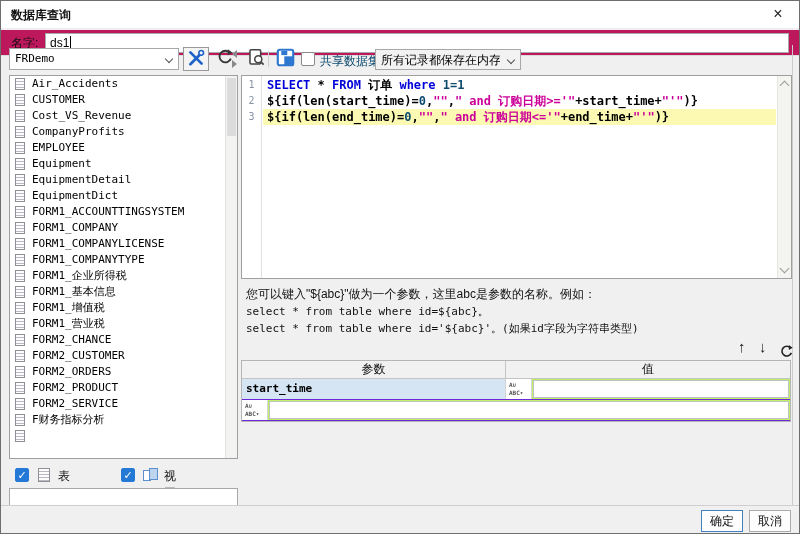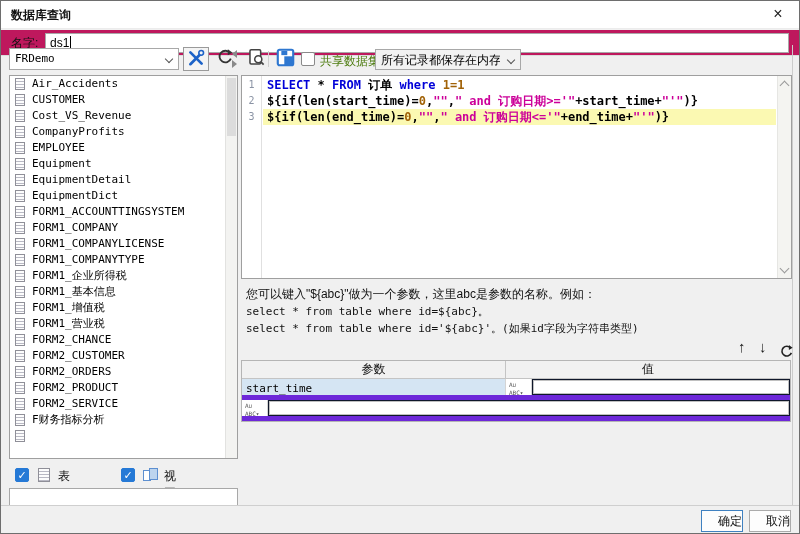--- a/index.html
+++ b/index.html
@@ -47,55 +47,55 @@
   .view-icon .v2 { position:absolute; left:6px; top:0; width:9px; height:12px; background:#bcd4ee; border:1px solid #5d8fd0; }
   .cb-label { position:absolute; top:3px; font-size:12px; color:#111; }
   #lbl-table { left:57px; } #lbl-view { left:163px; }
   .left-search { position:absolute; left:8px; top:487px; width:229px; height:19px; background:#fff; border:1px solid #a8a8a8; font-size:11px; line-height:17px; padding-left:4px; }
   
   .right-pane-border { position:absolute; left:239px; top:44px; width:553px; height:462px; border-right:1px solid #cccccc; border-bottom:1px solid #cccccc; pointer-events:none; }
   .icon-btn { position:absolute; top:47px; width:24px; height:22px; text-align:center; }
   #preview-btn { left:243px; } #save-btn { left:272px; }
   .toolbar-sep { position:absolute; left:267px; top:50px; width:1px; height:16px; background:#cfcfcf; }
   #share-cb { left:300px; top:51px; }
-  #share-label { position:absolute; left:319px; top:52px; font-size:12px; color:#4d7c0f; }
+  #share-label { position:absolute; left:319px; top:52px; font-size:12px; color:#0c4a6e; }
   #storage-combo { left:374px; top:48px; width:146px; height:21px; background:#f2f2f2; font-size:12px; }
   #storage-combo .combo-text { font-family:"Liberation Sans", sans-serif; font-size:12px; }
   
   .sql-editor { position:absolute; left:240px; top:74px; width:551px; height:204px; background:#fff; border:1px solid #9f9f9f; }
   .sql-gutter { position:absolute; left:0; top:0; bottom:0; width:20px; background:#fff; border-right:1px solid #e0e0e0; }
   .gutter-num { height:16px; line-height:16px; text-align:center; font-size:10px; color:#8a93a4; font-family:"DejaVu Sans Mono", monospace; padding-top:1px; }
   .sql-code-area { position:absolute; left:21px; top:0; right:15px; bottom:0; overflow:hidden; padding-top:1px; }
   .code-line { height:16px; line-height:16px; white-space:pre; font-family:"DejaVu Sans Mono", monospace; font-size:12px; font-weight:bold; padding-left:4px; }
   .code-line.hl { background:#fbf9b2; }
-  .seg.kw { color:#0000d8; } .seg.str { color:#cc0099; } .seg.pl { color:#000; } .seg.num { color:#a16207; }
+  .seg.kw { color:#0000d8; } .seg.str { color:#cc0099; } .seg.pl { color:#000; } .seg.num { color:#0c4a6e; }
   .sql-scrollbar { position:absolute; right:0; top:0; bottom:0; width:14px; background:#f4f4f1; border-left:1px solid #e6e6e3; }
   .sb-up, .sb-down { position:absolute; left:3px; width:7px; height:7px; border-right:1.5px solid #9a9a9a; border-bottom:1.5px solid #9a9a9a; }
   .sb-up { top:6px; transform:rotate(-135deg); } .sb-down { bottom:6px; transform:rotate(45deg); }
   
   .help-block { position:absolute; left:245px; top:285px; width:540px; }
   .help-line1 { font-size:12px; color:#111; line-height:17px; }
   .help-code { font-size:11px; color:#111; line-height:17px; font-family:"DejaVu Sans Mono", monospace; }
   .param-tools { position:absolute; top:337px; height:18px; font-size:15px; font-weight:bold; color:#222; }
   #btn-up { left:737px; } #btn-down { left:758px; } #btn-refresh-params { left:778px; top:340px; }
   
-  .param-table { position:absolute; left:240px; top:359px; width:550px; border:1px solid #b5b5b5; background:#0f172a; }
+  .param-table { position:absolute; left:240px; top:359px; width:550px; border:1px solid #b5b5b5; background:#bef264; }
   .param-header { display:flex; height:18px; background:#f1f1f1; border-bottom:1px solid #c4c4c4; }
   .ph-cell { font-size:12px; color:#111; text-align:center; line-height:17px; }
   .ph-param { width:264px; border-right:1px solid #c4c4c4; }
   .ph-value { flex:1; }
-  .param-row { display:flex; height:21px; border-bottom:5px solid #6d28d9; }
+  .param-row { display:flex; height:21px; border-bottom:1px solid #6d28d9;font-weight:bold; }
   .pr-name { width:264px; border-right:1px solid #d4d4d4; font-family:"DejaVu Sans Mono", monospace; font-size:11px; line-height:20px; padding-left:4px; background:#fff; }
   .pr-name.sel { background:#d5e5f3; }
   .pr-type { width:26px; border-right:1px solid #d4d4d4; background:#fff; position:relative; }
   .abc-icon { position:absolute; left:3px; top:2px; font-size:6px; line-height:8px; color:#555; font-family:"DejaVu Sans Mono", monospace; }
   .pr-value { flex:1; background:#fff; border:1px solid #c0c0c0; margin:1px; font-size:11px; line-height:17px; padding-left:3px; }
   
   .footer { position:absolute; left:0; right:0; bottom:0; height:28px; background:#f0f0f0; border-top:1px solid #cfcfcf; }
-  .btn { position:absolute; top:4px; width:42px; height:22px; background:#fdfdfd; font-size:12px; text-align:right; line-height:20px; color:#111; cursor:pointer; }
+  .btn { position:absolute; top:4px; width:42px; height:22px; background:#fdfdfd; font-size:12px; text-align:center; line-height:20px; color:#111; cursor:pointer; }
   #ok-btn { left:700px; border:1px solid #3f81c1; }
   #cancel-btn { left:748px; border:1px solid #ababab; }
   svg { display:inline-block; vertical-align:middle; }
 </style>
 </head>
 <body>
 
 <div id="dialog">
 
   <div class="titlebar">

